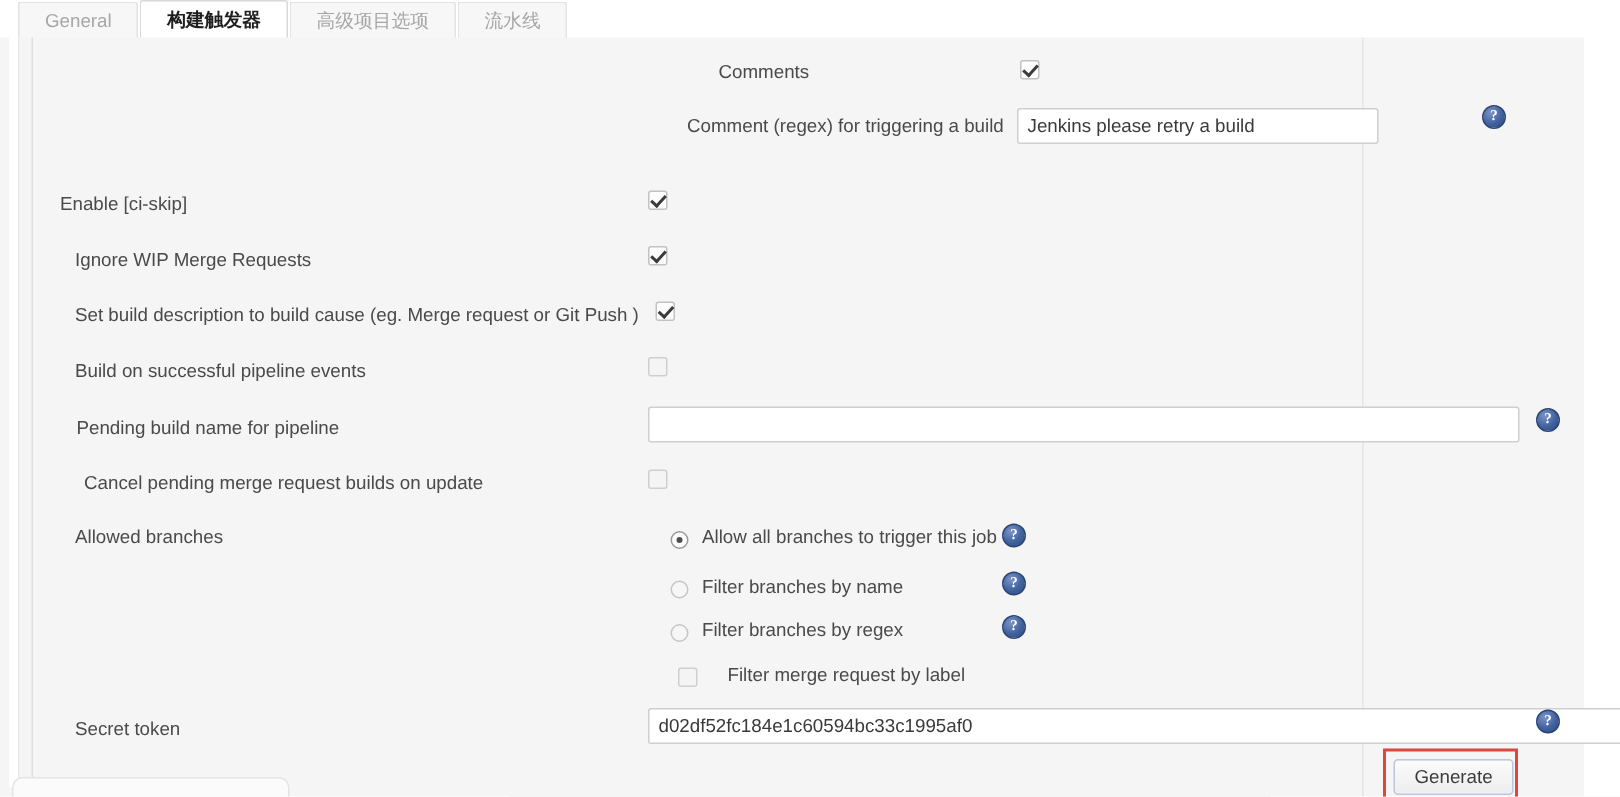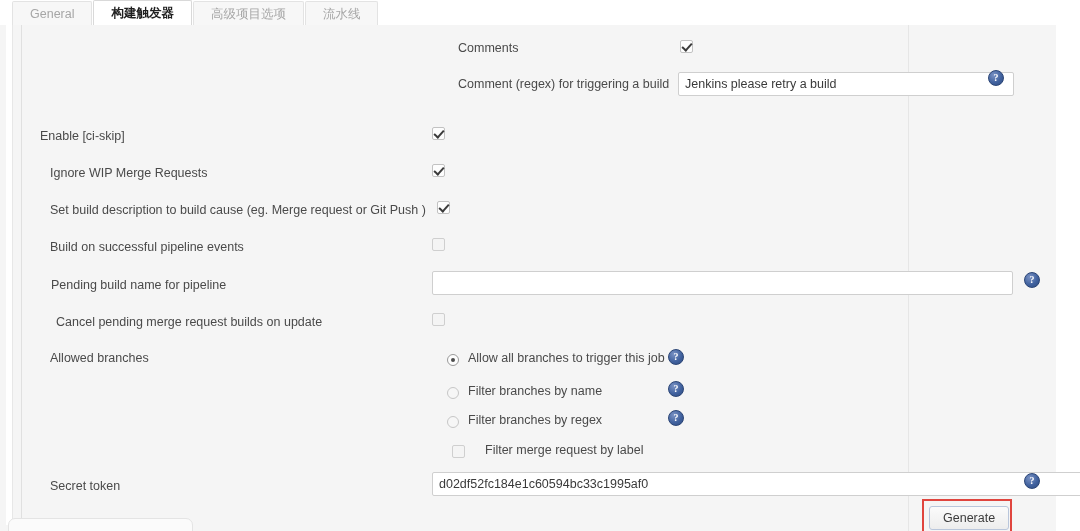--- a/index.html
+++ b/index.html
@@ -241,28 +241,28 @@
   </div>
 </div>
 
 <div class="panel"></div>
 <div class="panel-edge-outer"></div>
 <div class="panel-edge-inner"></div>
 <div class="panel-right-bg"></div>
 <div class="divider-vert"></div>
 
 <div class="row" style="left:458px; top:40px;">
-  <div class="label" style="width:220px;">Comments</div>
+  <div class="label" style="width:220px;margin-left:21px;">Comments</div>
 </div>
 <div class="cb checked" style="position:absolute; left:680px; top:40px;"></div>
 
 <div class="row" style="left:458px; top:76px;">
   <div class="label">Comment (regex) for triggering a build</div>
 </div>
-<input class="txt" style="position: absolute; left: 678px; top: 72px; width: 336px;" value="Jenkins please retry a build">
+<input class="txt" style="position: absolute; left: 678px; top: 72px; width: 241px;" value="Jenkins please retry a build">
 <span class="help" style="position:absolute; left:988px; top:70px;">?</span>
 
 <div class="row" style="left:40px; top:128px;justify-content:flex-end;">
   <div class="label">Enable [ci-skip]</div>
 </div>
 <div class="cb checked" style="position:absolute; left:432px; top:127px;"></div>
 
 <div class="row" style="left:50px; top:165px;">
   <div class="label">Ignore WIP Merge Requests</div>
 </div>

